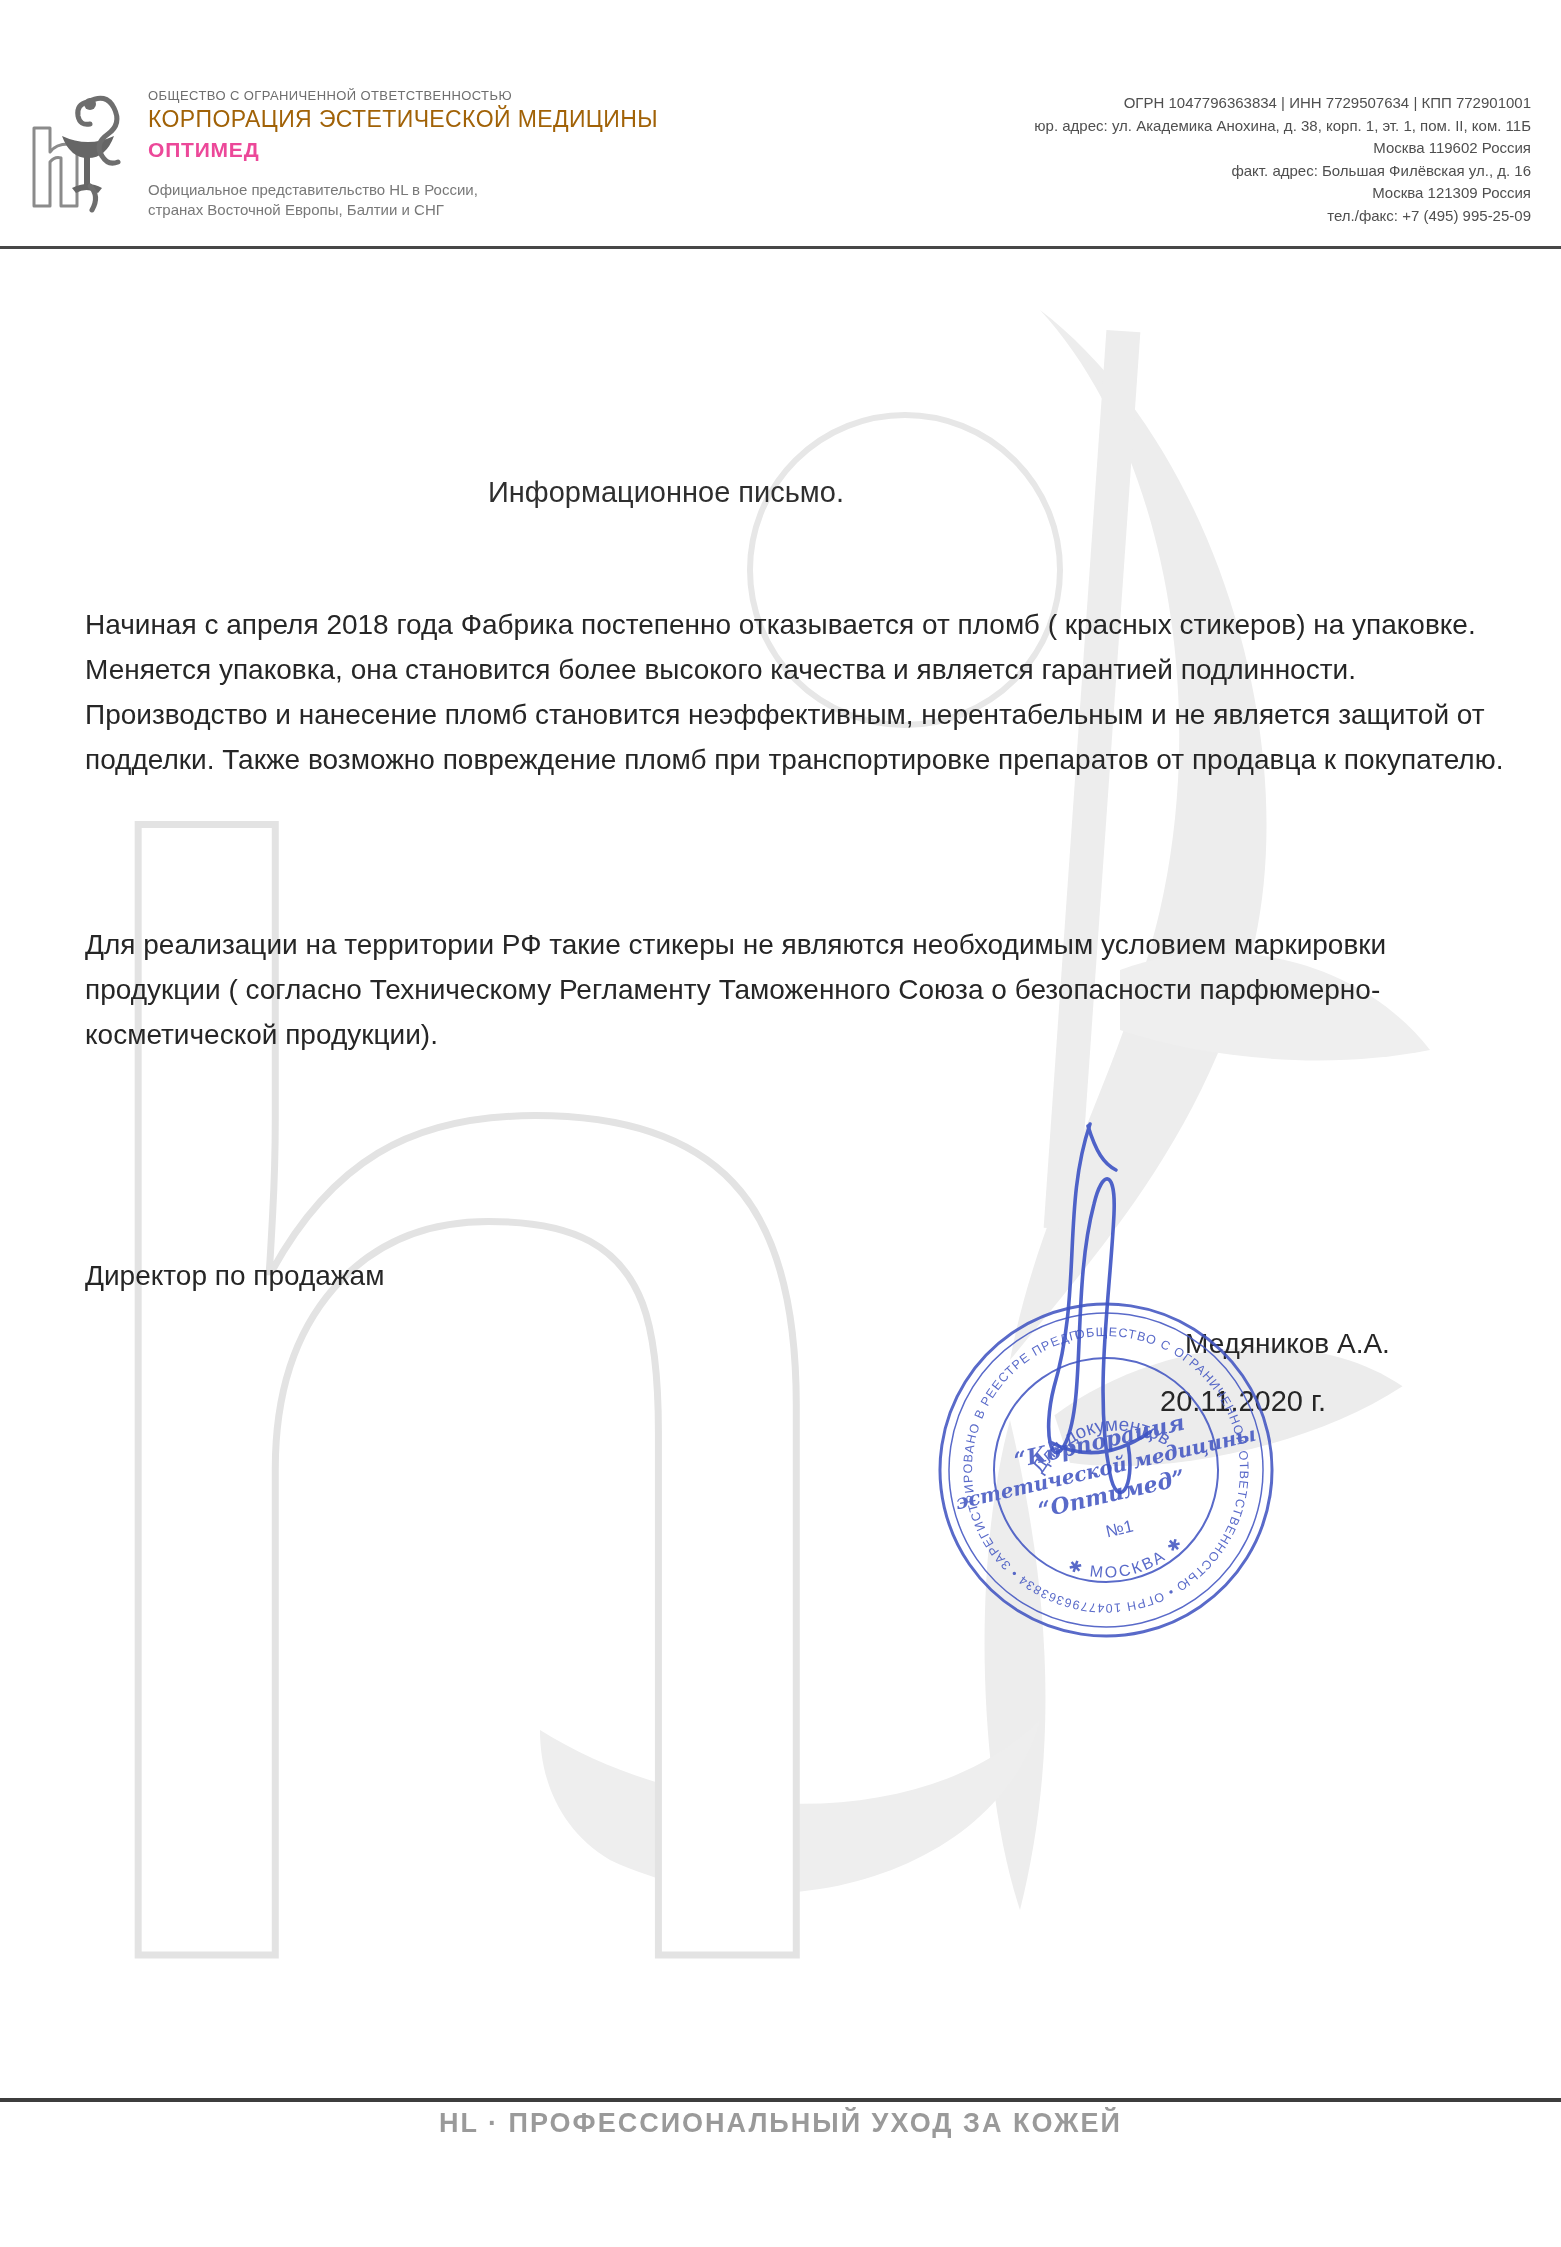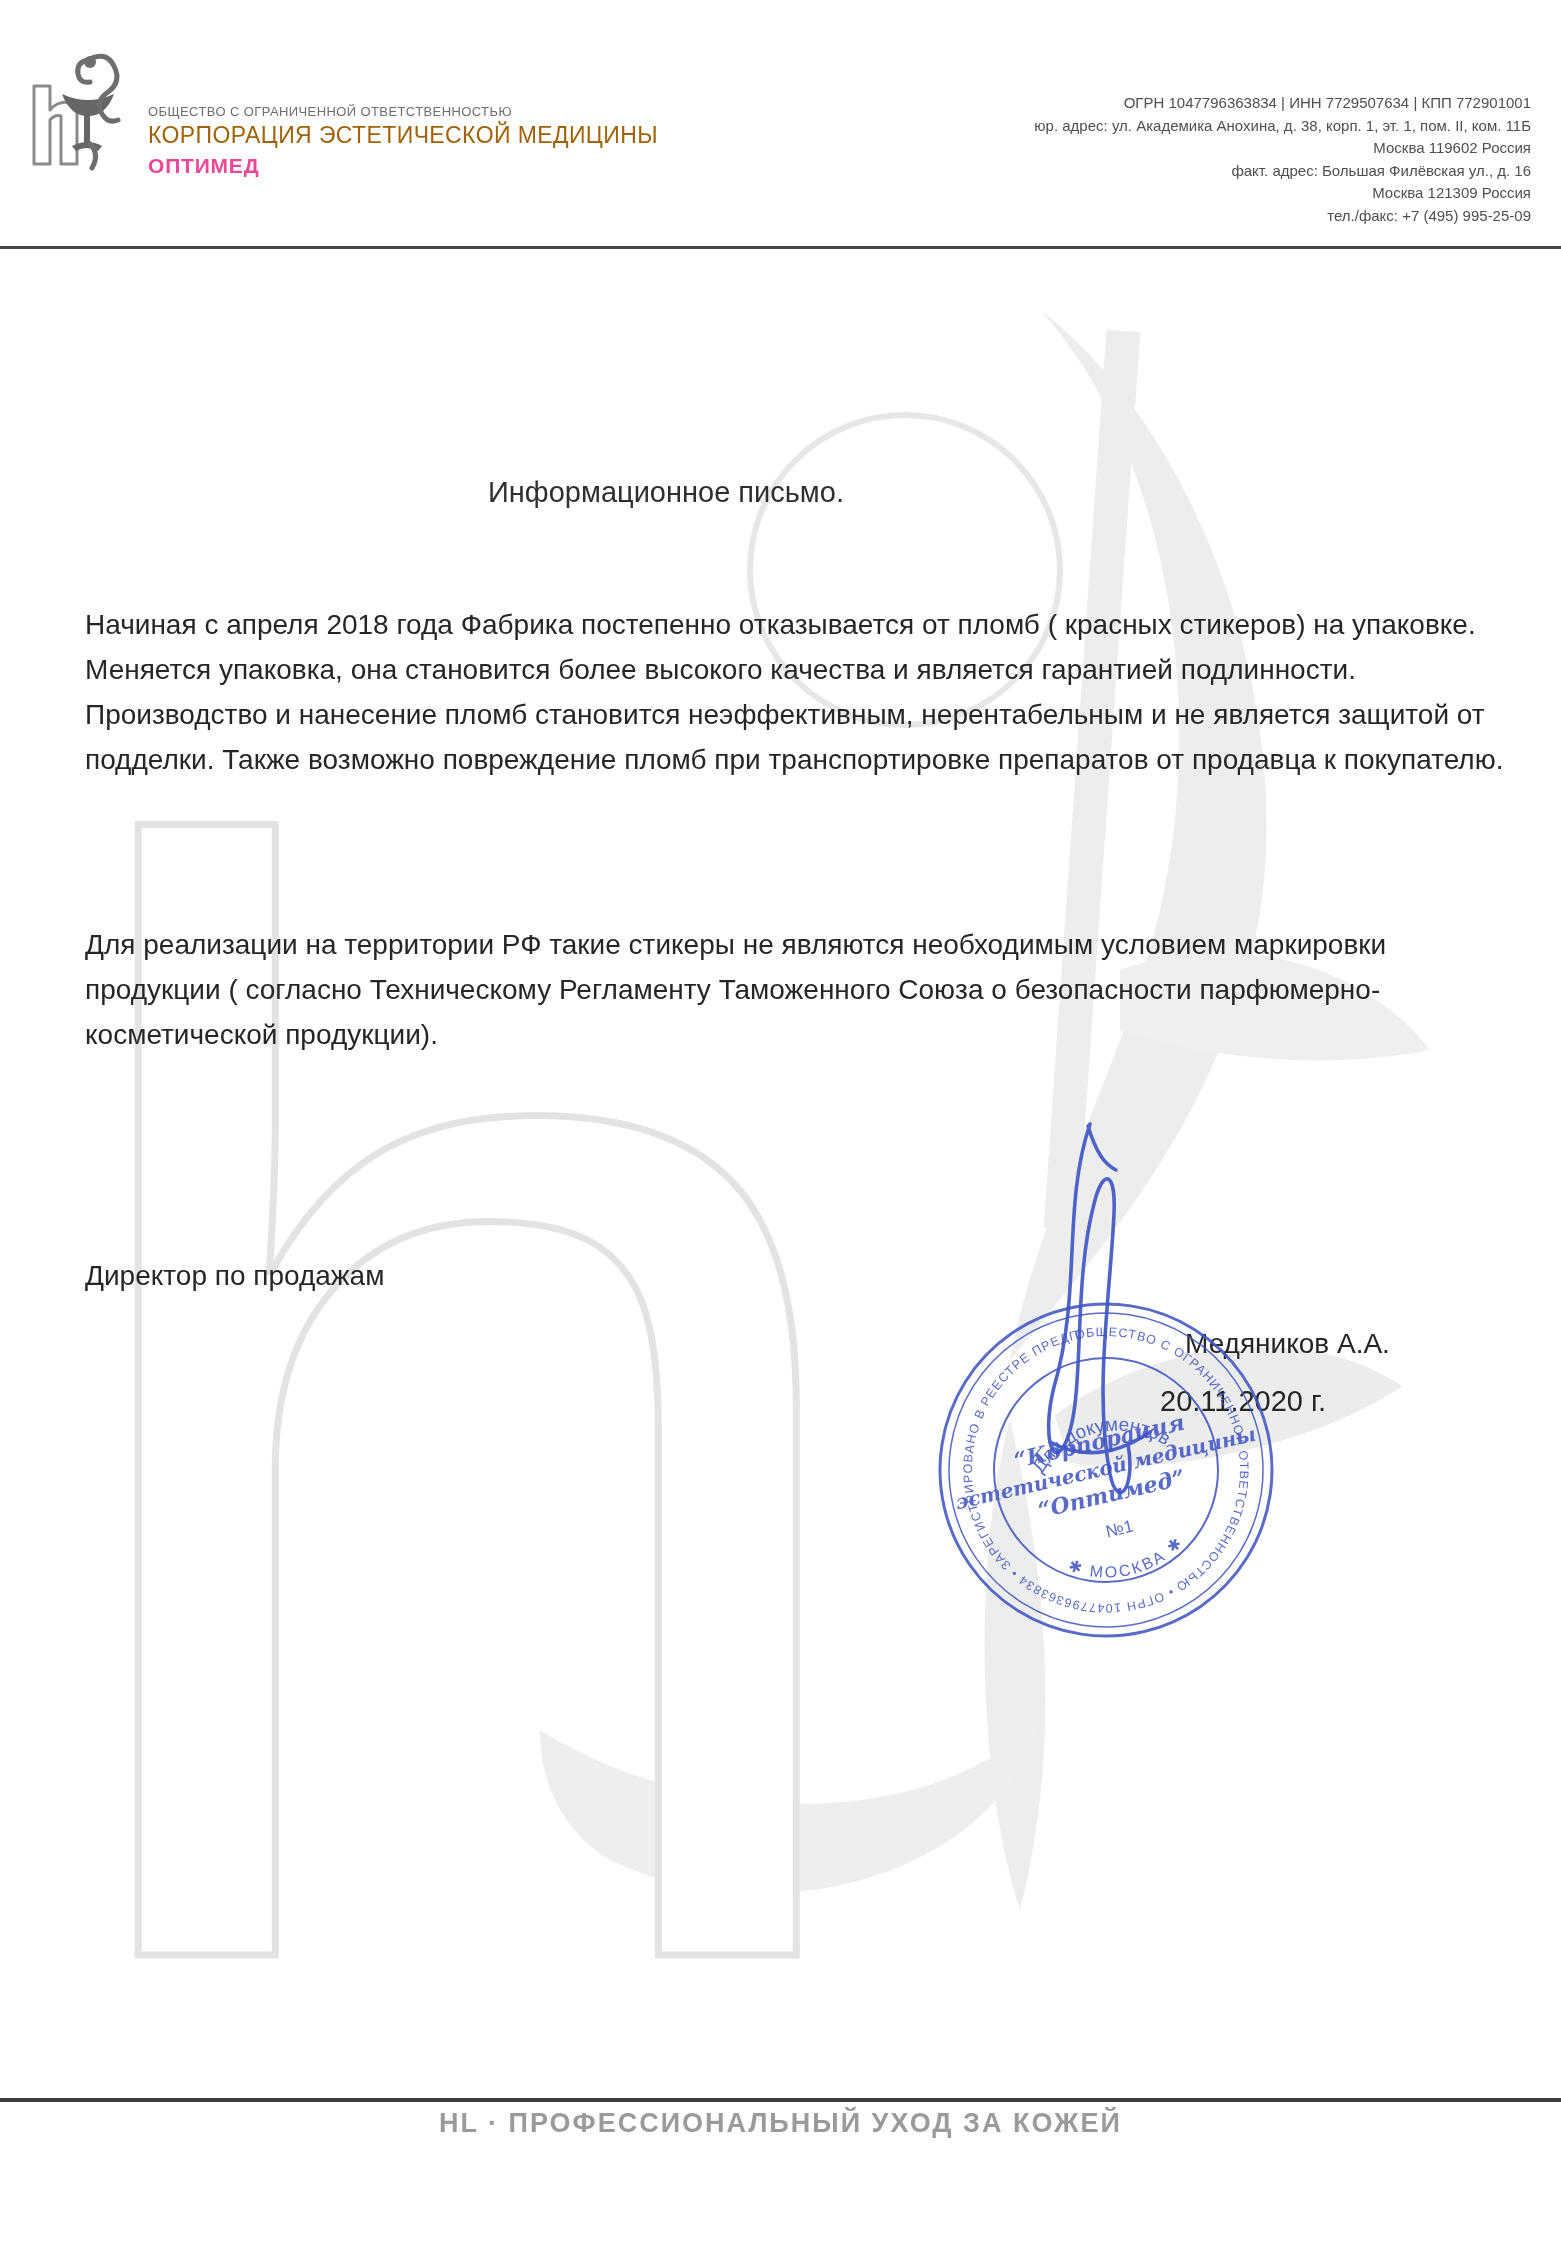--- a/index.html
+++ b/index.html
@@ -88,20 +88,24 @@
 
       <path d="M60 10 q18 -10 26 6 q8 16 -6 26 q-14 10 -6 22 q6 10 16 6" fill="none" stroke="#6e6e6e" stroke-width="5" stroke-linecap="round"></path>
       <path d="M60 10 q-12 2 -10 14 q2 10 12 8" fill="none" stroke="#6e6e6e" stroke-width="5" stroke-linecap="round"></path>
       <path d="M62 94 q10 10 2 24" fill="none" stroke="#6e6e6e" stroke-width="5" stroke-linecap="round"></path>
       <circle cx="62" cy="12" r="6" fill="#6e6e6e"></circle>
     </svg>
     <div class="hdr-text">
       <div class="org-type">ОБЩЕСТВО С ОГРАНИЧЕННОЙ ОТВЕТСТВЕННОСТЬЮ</div>
       <div class="company-name">КОРПОРАЦИЯ ЭСТЕТИЧЕСКОЙ МЕДИЦИНЫ</div>
       <div class="brand">ОПТИМЕД</div>
+      <div class="rep">
+        <div>Официальное представительство HL в России,</div>
+        <div>странах Восточной Европы, Балтии и СНГ</div>
+      </div>
     </div>
   </div>
 
   <div class="hdr-right">
     <div>ОГРН 1047796363834  |  ИНН 7729507634  |  КПП 772901001</div>
     <div>юр. адрес: ул. Академика Анохина, д. 38, корп. 1, эт. 1, пом. II, ком. 11Б</div>
     <div>Москва 119602   Россия</div>
     <div>факт. адрес: Большая Филёвская ул., д. 16</div>
     <div>Москва 121309   Россия</div>
     <div>тел./факс: +7 (495) 995-25-09</div>

